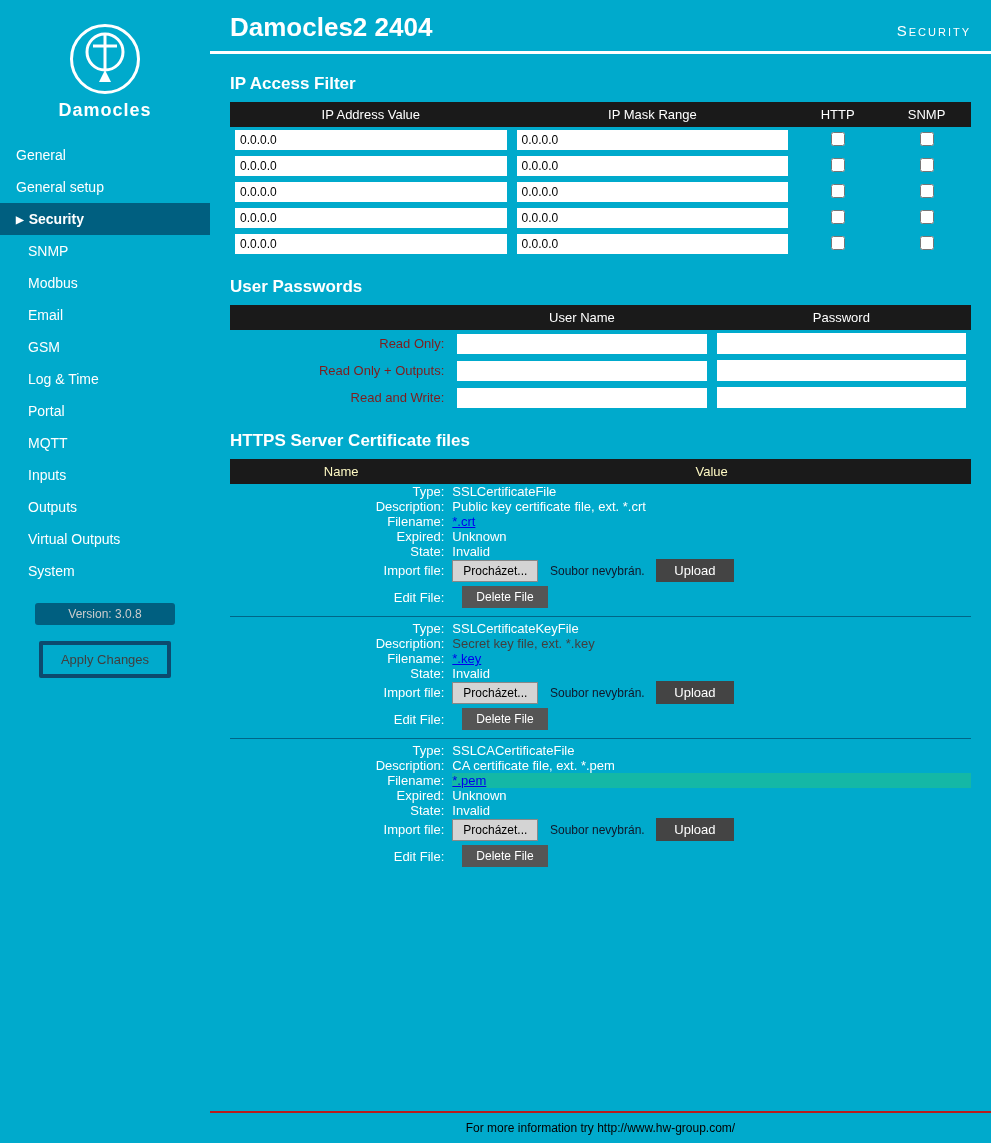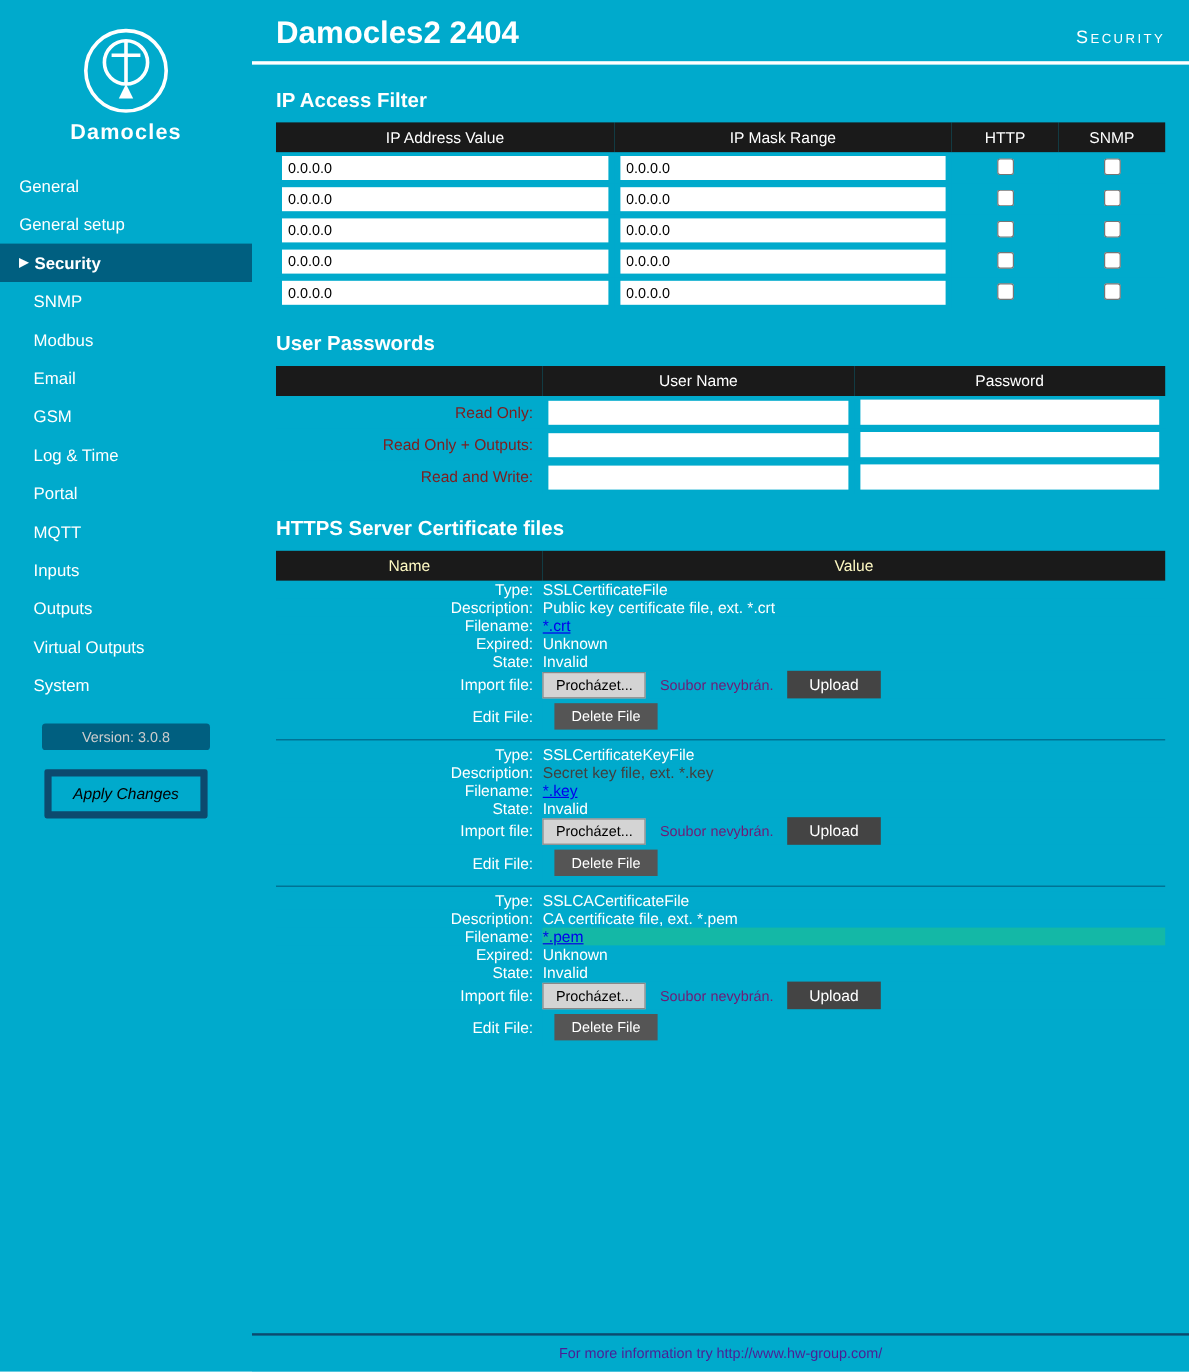--- a/index.html
+++ b/index.html
@@ -69,27 +69,26 @@
       color: #ccc;
       font-size: 12px;
       padding: 4px 12px;
       border-radius: 3px;
       text-align: center;
       width: 140px;
     }
     .apply-btn {
       margin-top: 16px;
       background: #00aacc;
-      border: 6px solid #0c4a6e;
-      color: #000000;
+      border: 4px solid #0c4a6e;
+      color: #404040;
       padding: 7px 18px;
       font-size: 13px;
       cursor: pointer;
       border-radius: 2px;
-      font-style: italic;
     }
 
     
     #main {
       flex: 1;
       background: #00aacc;
       display: flex;
       flex-direction: column;
     }
     #main-header {
@@ -180,21 +179,21 @@
     .cert-table th:first-child { width: 30%; text-align: center; }
     .cert-table th:last-child { text-align: center; }
     .browse-btn {
       background: #d4d4d4;
       border: 1px solid #888;
       padding: 3px 10px;
       font-size: 12px;
       cursor: pointer;
     }
     .no-file-text {
-      color: #701a75;
+      color: #0f172a;
       font-size: 12px;
       margin: 0 8px;
     }
     .upload-btn {
       background: #444;
       color: #fff;
       border: none;
       padding: 4px 18px;
       font-size: 13px;
       cursor: pointer;
@@ -204,24 +203,24 @@
       color: #fff;
       border: none;
       padding: 4px 14px;
       font-size: 12px;
       cursor: pointer;
       margin-left: 2px;
     }
 
     #footer {
       background: #00aacc;
-      border-top: 2px solid #0c4a6e;
+      border-top: 2px solid #b91c1c;
       text-align: center;
       padding: 8px;
-      color: #4c1d95;
+      color: #000000;
       font-size: 12px;
     }
   </style>
 </head>
 <body>
 
 <div id="sidebar">
   <div class="logo-area">
     <div class="logo-circle">
       <svg viewBox="0 0 40 55" fill="none" xmlns="http://www.w3.org/2000/svg">

